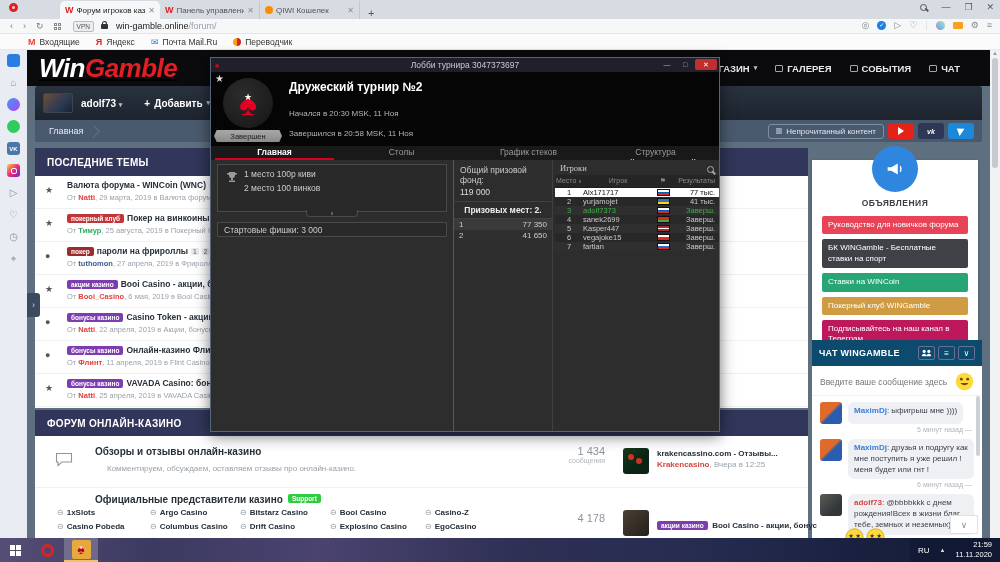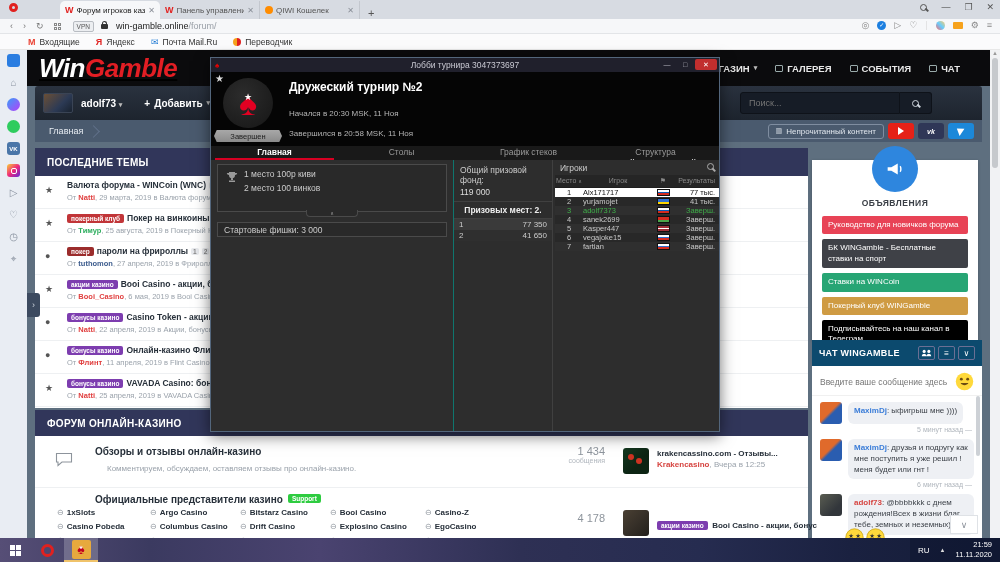--- a/index.html
+++ b/index.html
@@ -166,21 +166,21 @@
   .lb-mid { position:absolute; left:242px; top:0; width:100px; height:271px; border-left:1px solid #0f766e; border-right:1px solid #404040; }
   .lb-box1 { position:absolute; left:6px; top:4px; width:230px; height:48px; border:1px solid #4a4a4a; background:#292929; }
   .lb-box1 .line { color:#ccc; font-size:8.5px; margin-left:26px; margin-top:4px; }
   .lb-collapse { position:absolute; left:95px; top:50px; width:52px; height:7px; border:1px solid #4a4a4a; border-top:none; border-radius:0 0 4px 4px; background:#292929; color:#999; font-size:5px; text-align:center; line-height:6px; }
   .lb-box2 { position:absolute; left:6px; top:62px; width:230px; height:15px; border:1px solid #4a4a4a; background:#292929; color:#ccc; font-size:8.5px; line-height:14px; padding-left:6px; }
   .lb-mid .pz1 { color:#ccc; font-size:8.5px; padding:5px 6px 0; }
   .lb-mid .pz2 { color:#ddd; font-size:8.5px; padding:2px 6px 4px; }
   .lb-places { color:#eee; font-weight:bold; font-size:8.5px; text-align:center; border-top:1px solid #404040; border-bottom:1px solid #404040; padding:3px 0; }
   .prize-row { display:flex; justify-content:space-between; font-size:8px; color:#ccc; padding:1px 5px; }
   .lb-right { position:absolute; left:344px; top:0; width:164px; height:271px; }
-  .lb-players-head { display:flex; align-items:flex-start; color:#ccc; font-size:8.5px; padding:3px 5px 2px; }
+  .lb-players-head { display:flex; align-items:flex-end; color:#ccc; font-size:8.5px; padding:3px 5px 2px;font-family:Liberation Serif, serif; }
   .lb-cols { display:flex; background:#252525; color:#8a8a8a; font-size:7px; padding:2px 0; border-bottom:1px solid #1e1e1e; }
   .prow { display:flex; font-size:7.5px; color:#c8c8c8; height:9px; line-height:9px; }
   .prow .c1 { width:28px; text-align:center; }
   .prow .c2 { width:70px; white-space:nowrap; overflow:hidden; }
   .prow .c3 { width:20px; display:flex; align-items:center; justify-content:center; }
   .prow .c4 { flex:1; text-align:right; padding-right:4px; }
   .flag { width:13px; height:7px; display:flex; flex-direction:column; border:0.5px solid #111; }
   .flag i { flex:1; }
 
   
@@ -327,26 +327,20 @@
       <span>+</span>
       <span>Добавить</span> 
       <span class="caret">▾</span>
     </div>
   <div class="rep">
     <svg width="9" height="9" viewBox="0 0 9 9">
         <path d="M0 4h2v5H0zM2.5 4L4.5 0l1 1-0.7 2.5H8L7 9H2.5z" fill="#3ec46d"></path>
       </svg>
     <span>2 051</span>
   </div>
-  <div class="search-wrap">
-    <input class="search-input" placeholder="Поиск..." style="">
-    <div class="search-btn">
-        <span class="mag"></span>
-      </div>
-  </div>
 </div>
 
 <div class="abs breadcrumb-bar">
   <span class="bc-label">Главная</span>
   <span class="bc-arrow"></span>
   <div class="bc-right">
     <div class="unread-btn">
         <span style="font-size:7px">▥</span>
         <span>Непрочитанный контент</span>
       </div>
@@ -446,21 +440,21 @@
         <path d="M4 10v4h4l7 4V6l-7 4H4z" fill="#fff"></path>
         <path d="M17.5 9c1.2 1 1.2 5-0 6" stroke="#fff" stroke-width="1.6" fill="none"></path>
       </svg>
   </div>
   <div class="ann-title">ОБЪЯВЛЕНИЯ</div>
   <div class="ann-btns" id="ann-btns">
       <div class="ann-btn" style="background: rgb(232, 67, 86);">Руководство для новичков форума</div>
       <div class="ann-btn" style="background: rgb(63, 65, 71);">БК WINGamble - Бесплатные ставки на спорт</div>
       <div class="ann-btn" style="background: rgb(39, 165, 116);">Ставки на WINCoin</div>
       <div class="ann-btn" style="background: rgb(207, 155, 67);">Покерный клуб WINGamble</div>
-      <div class="ann-btn" style="background: #000000;">Подписывайтесь на наш канал в Телеграм</div>
+      <div class="ann-btn" style="background: #be185d;">Подписывайтесь на наш канал в Телеграм</div>
     </div>
 </div>
 
 <div class="abs chat-head">
   <span class="t">ЧАТ WINGAMBLE</span>
   <div class="chat-hbtn">
     <svg width="11" height="8" viewBox="0 0 14 10">
         <circle cx="4" cy="3" r="2" fill="#fff"></circle>
         <circle cx="10" cy="3" r="2" fill="#fff"></circle>
         <path d="M1 9c0-2 2-3 3-3s3 1 3 3zm6 0c0-2 2-3 3-3s3 1 3 3z" fill="#fff"></path>

